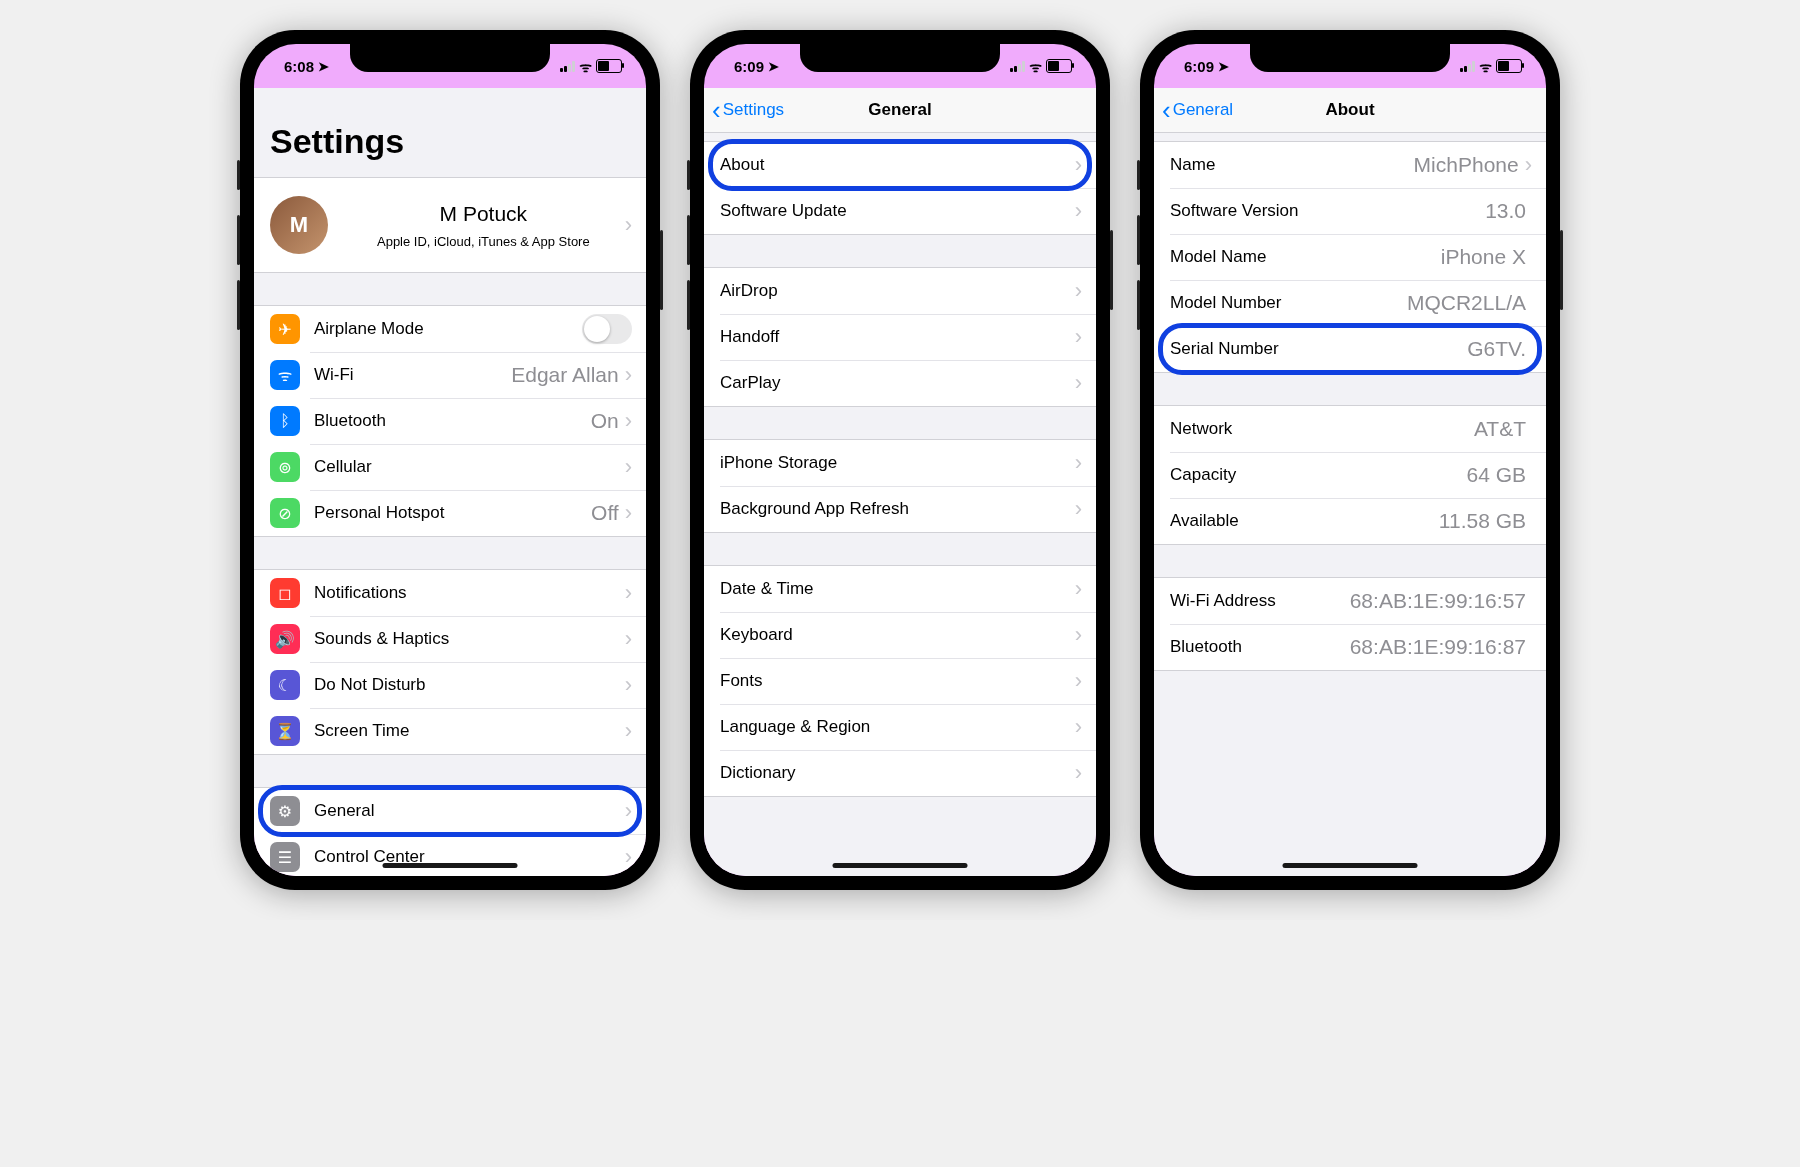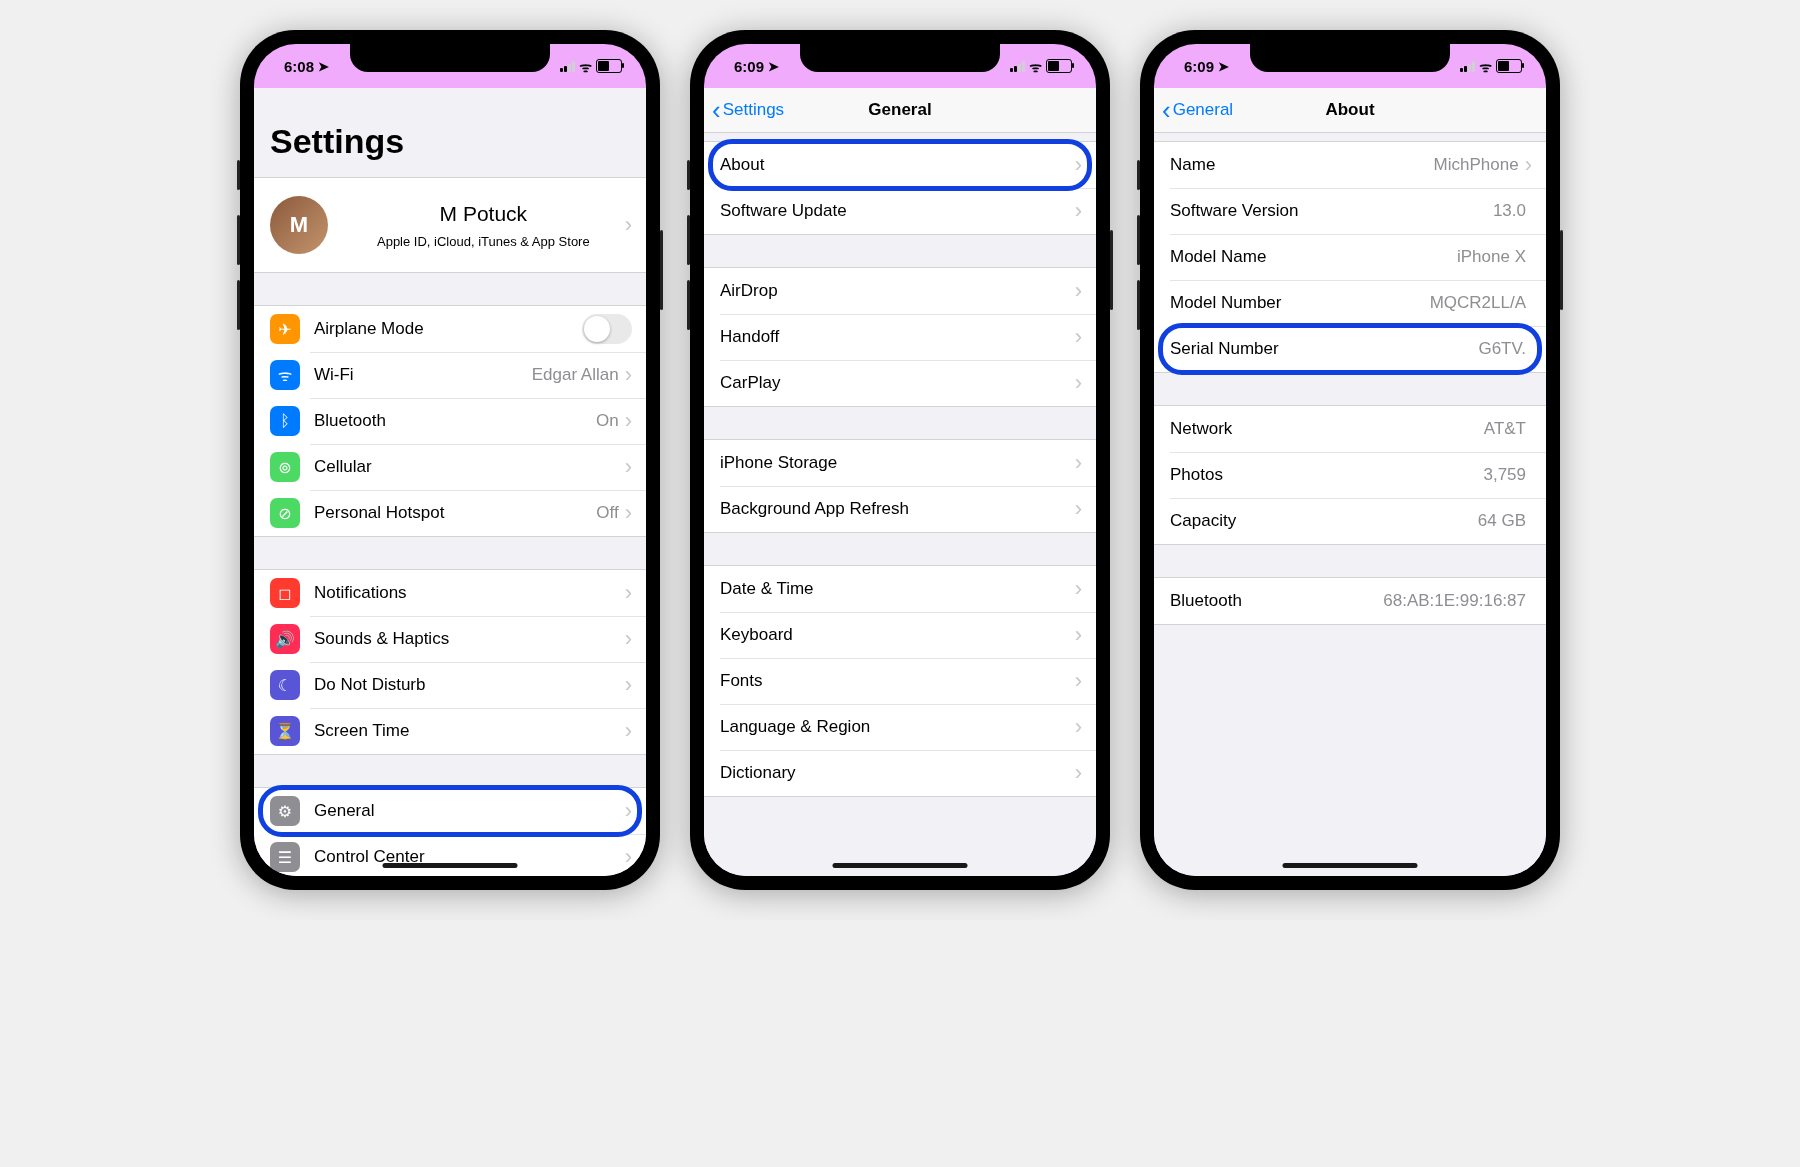--- a/index.html
+++ b/index.html
@@ -152,21 +152,21 @@
     align-items:center;
     justify-content:center;
     color:#fff;
     font-size:16px;
     flex-shrink:0;
   }
   .row-label { flex:1; }
   .row-value {
     color:#8e8e93;
     margin-right:6px;
-    font-size:17px;
+    font-size:21px;
   }
   .chevron {
     color:#c7c7cc;
     font-size:22px;
     font-weight:300;
   }
   .toggle {
     width:50px; height:30px;
     border-radius:15px;
     background:#e9e9ea;
@@ -494,29 +494,33 @@
             <span class="row-value">G6TV.</span>
             <div class="highlight"></div>
           </div>
         </div>
       <div class="group" id="p3g2">
           <div class="row no-icon">
             <span class="row-label">Network</span>
             <span class="row-value">AT&amp;T</span>
           </div>
           <div class="row no-icon">
-            <span class="row-label">Photos</span>
-            <span class="row-value">3,759</span>
-          </div>
-          <div class="row no-icon">
             <span class="row-label">Capacity</span>
             <span class="row-value">64 GB</span>
           </div>
+          <div class="row no-icon">
+            <span class="row-label">Available</span>
+            <span class="row-value">11.58 GB</span>
+          </div>
         </div>
       <div class="group" id="p3g3">
+          <div class="row no-icon">
+            <span class="row-label">Wi-Fi Address</span>
+            <span class="row-value">68:AB:1E:99:16:57</span>
+          </div>
           <div class="row no-icon">
             <span class="row-label">Bluetooth</span>
             <span class="row-value">68:AB:1E:99:16:87</span>
           </div>
         </div>
     </div>
     <div class="home-indicator"></div>
   </div>
 </div>
 

